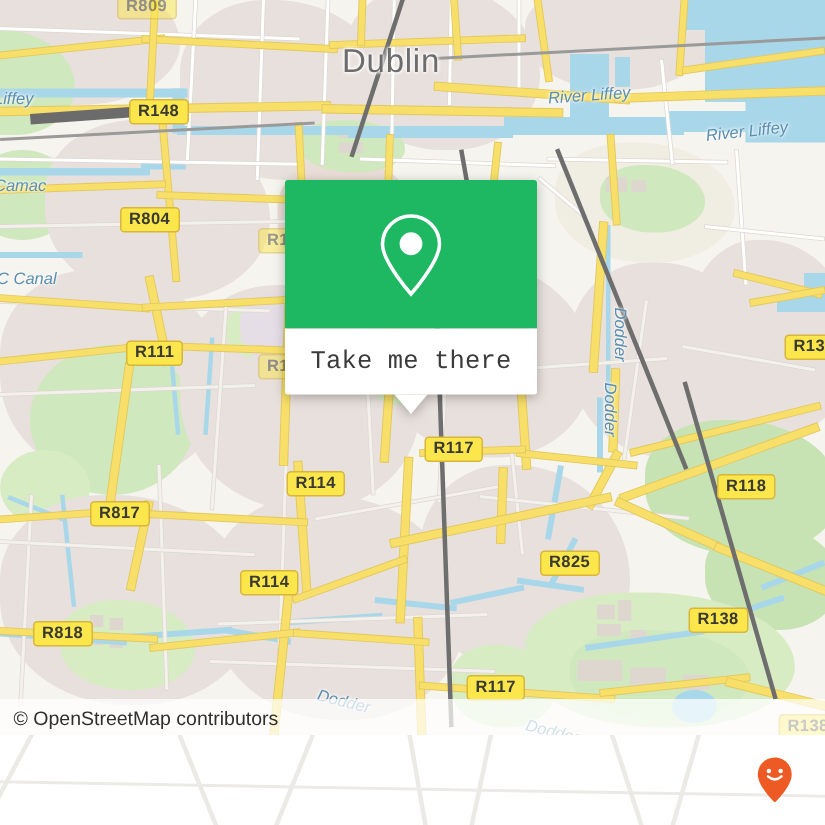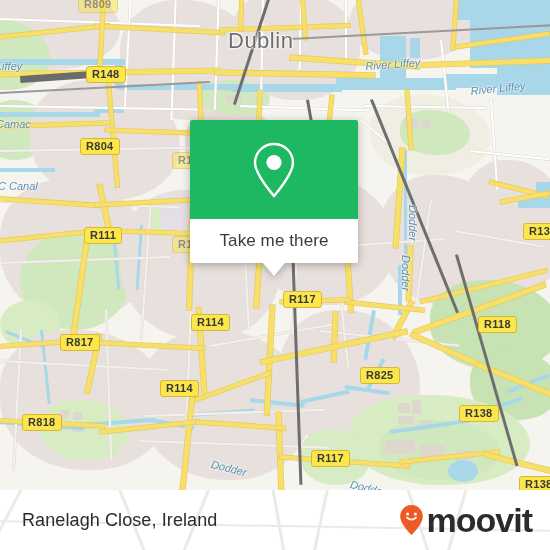--- a/index.html
+++ b/index.html
@@ -46,21 +46,21 @@
   .waterlabel{position:absolute;color:#5b8fb0;font-style:italic;font-size:11px;
               white-space:nowrap;text-shadow:0 0 3px #fff,0 0 2px #fff;}
 
   
   #popup{position:absolute;left:190px;top:120px;width:168px;
          filter:drop-shadow(0 2px 4px rgba(0,0,0,.28));}
   #popup-body{background:#1eb862;height:99px;border-radius:2px 2px 0 0;
               display:flex;align-items:center;justify-content:center;}
   #popup-foot{background:#ffffff;height:44px;border-radius:0 0 2px 2px;
               display:flex;align-items:center;justify-content:center;position:relative;}
-  #popup-foot-label{color:#3b3b3b;font-size:17px;letter-spacing:.1px;}
+  #popup-foot-label{color:#3b3b3b;font-size:17px;letter-spacing:.1px;font-family:Liberation Mono, monospace;}
   #popup-tail{position:absolute;left:50%;margin-left:-11px;bottom:-13px;
               width:0;height:0;border-left:11px solid transparent;
               border-right:11px solid transparent;border-top:13px solid #ffffff;}
 
   
   #attrib{position:absolute;left:0;top:466px;width:550px;height:24px;
           background:rgba(255,255,255,.72);display:flex;align-items:center;}
   #attrib span{font-size:13px;color:#2f2f2f;padding-left:9px;}
 
   
@@ -315,39 +315,40 @@
           <path d="M23 3 C12.5 3 4 11.4 4 21.8 C4 33.5 23 55 23 55 C23 55 42 33.5 42 21.8 C42 11.4 33.5 3 23 3 Z" fill="none" stroke="#ffffff" stroke-width="2.4"></path>
           <circle cx="23" cy="21.5" r="7.6" fill="#ffffff"></circle>
         </svg>
       </div>
       <div id="popup-foot">
         <span id="popup-foot-label">Take me there</span>
         <div id="popup-tail"></div>
       </div>
     </div>
 
+    <div id="attrib">
+      <span>© OpenStreetMap contributors</span>
+    </div>
   </div>
 
   <div id="bottombar">
     <div class="wm" style="left:30px;top:-20px;width:3px;height:110px;transform:rotate(28deg);"></div>
     <div class="wm" style="left:110px;top:-20px;width:3px;height:110px;transform:rotate(-22deg);"></div>
     <div class="wm" style="left:215px;top:-20px;width:3px;height:110px;transform:rotate(22deg);"></div>
     <div class="wm" style="left:268px;top:-20px;width:3px;height:110px;transform:rotate(-10deg);"></div>
     <div class="wm" style="left:330px;top:-20px;width:3px;height:110px;transform:rotate(12deg);"></div>
     <div class="wm" style="left:400px;top:-20px;width:3px;height:110px;transform:rotate(-18deg);"></div>
     <div class="wm" style="left:470px;top:-20px;width:3px;height:110px;transform:rotate(16deg);"></div>
     <div class="wm" style="left:-10px;top:30px;width:570px;height:2px;transform:rotate(1deg);"></div>
 
-    <div id="bottom-title">Ranelagh Close, Ireland</div>
 
     <div id="brand">
       <div id="brand-pin">
         <svg width="25" height="32" viewBox="0 0 25 32">
           <path d="M12.5 1 C6.2 1 1.2 6 1.2 12.3 C1.2 20.5 12.5 31 12.5 31 C12.5 31 23.8 20.5 23.8 12.3 C23.8 6 18.8 1 12.5 1 Z" fill="#ee5a24"></path>
           <circle cx="8.6" cy="10" r="1.5" fill="#ffffff"></circle>
           <circle cx="16.4" cy="10" r="1.5" fill="#ffffff"></circle>
           <path d="M8 13.6 Q12.5 17.6 17 13.6" fill="none" stroke="#ffffff" stroke-width="1.7" stroke-linecap="round"></path>
         </svg>
       </div>
-      <span id="brand-word">moovit</span>
     </div>
   </div>
 </div>
 
 </body></html>

